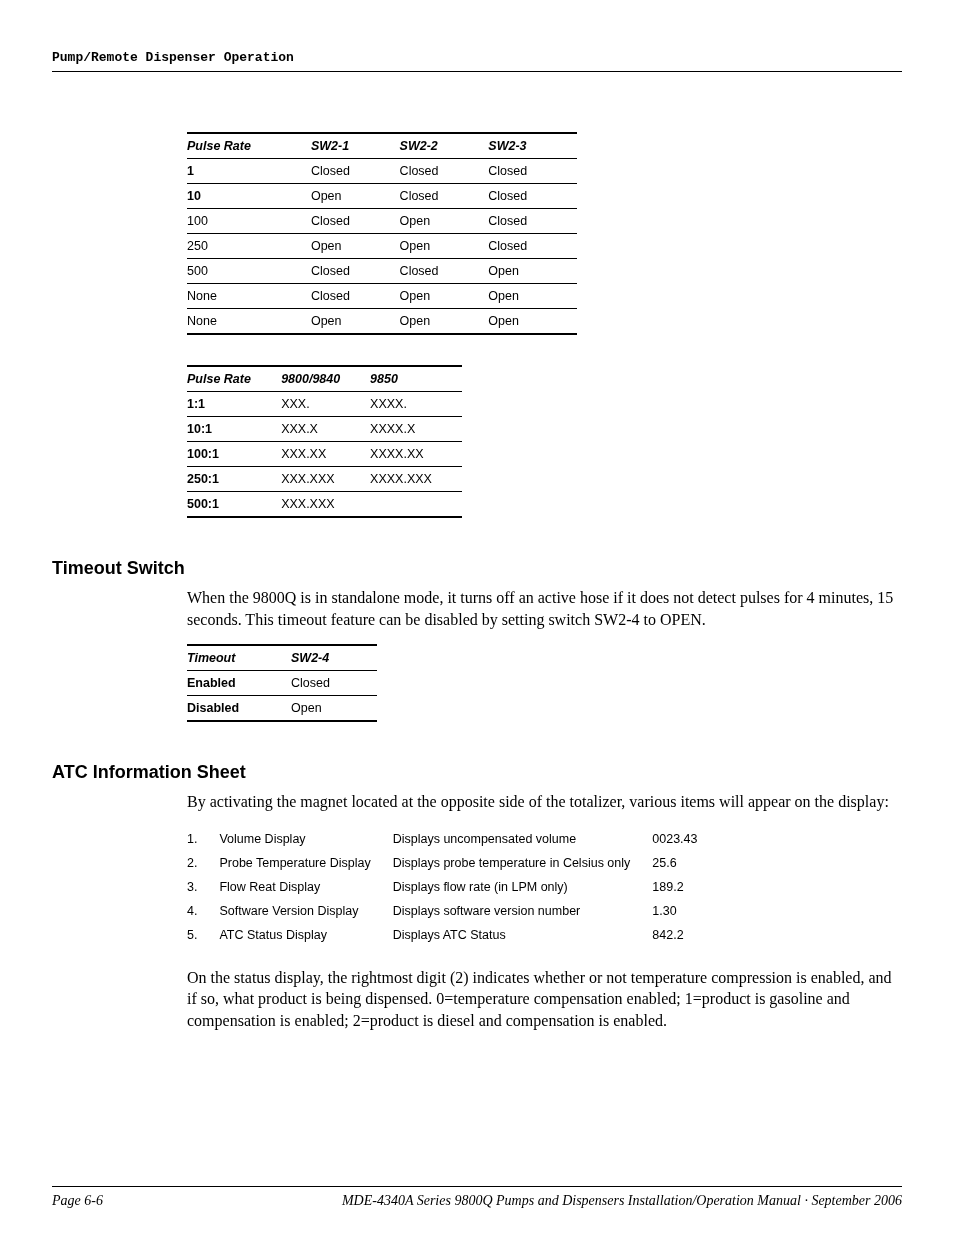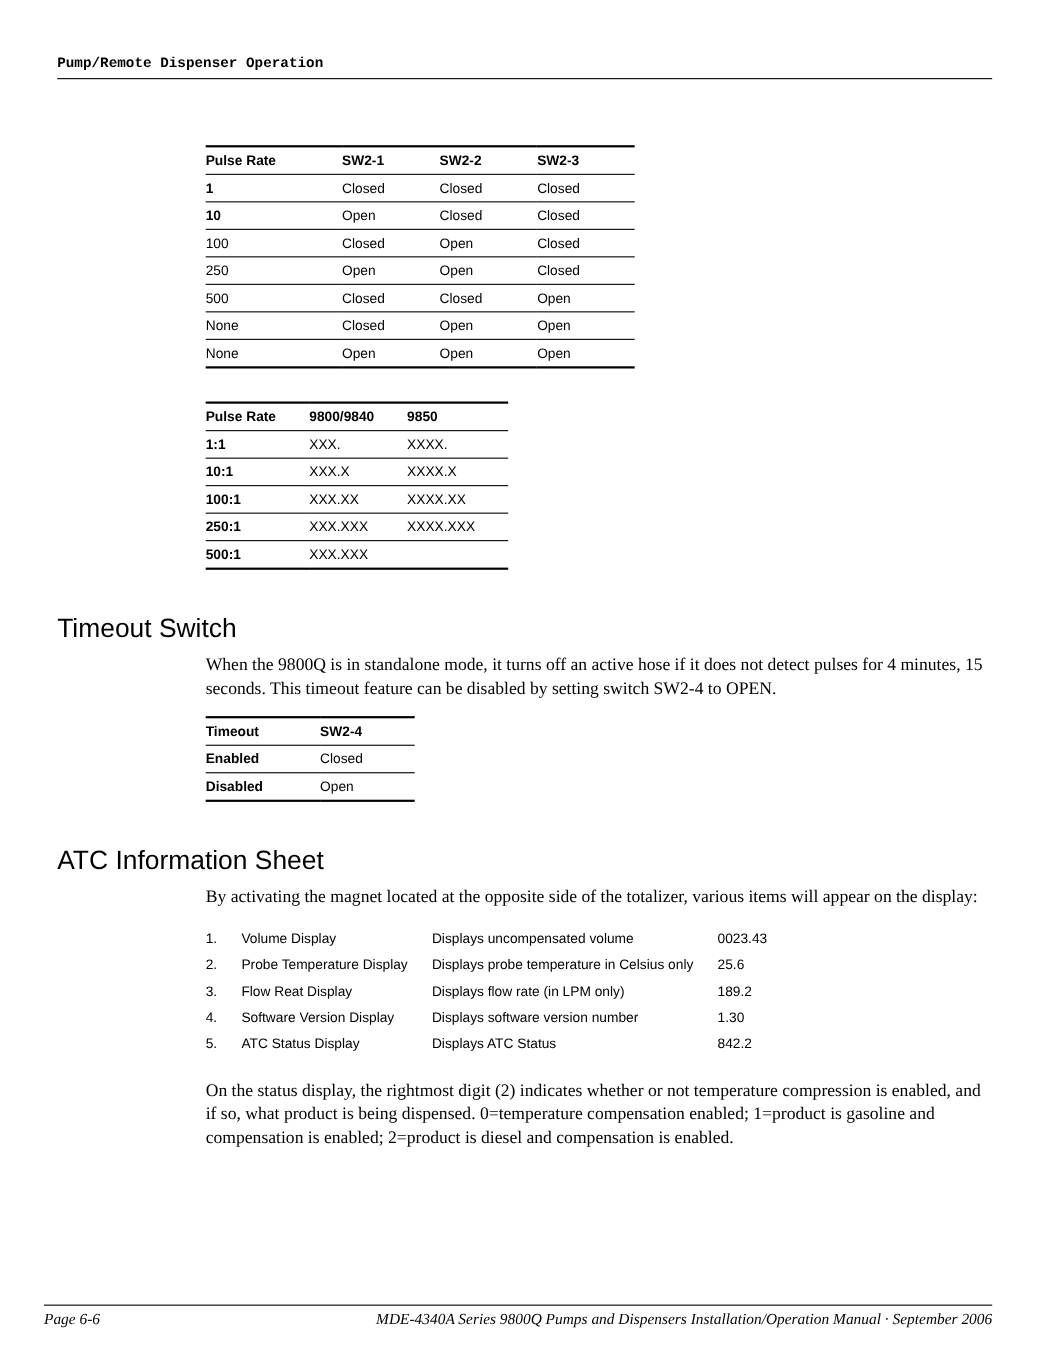--- a/index.html
+++ b/index.html
@@ -35,56 +35,57 @@
     font-size: 12.5px;
     margin-bottom: 18px;
   }
   table.data th {
     text-align: left;
     font-weight: bold;
     padding: 5px 24px 5px 0;
     border-top: 2px solid #000;
     border-bottom: 1px solid #000;
     white-space: nowrap;
+    font-style: italic;
   }
   table.data td {
     text-align: left;
     padding: 5px 24px 5px 0;
     border-bottom: 1px solid #000;
     white-space: nowrap;
   }
   table.data td.row-head { font-weight: bold; }
   table.data tr.last td { border-bottom: 2px solid #000; }
   p.body {
     font-size: 16px;
     line-height: 1.35;
     margin: 6px 0 14px 0;
   }
   h2.section {
     font-family: Arial, Helvetica, sans-serif;
-    font-weight: normal;
-    font-size: 24px;
+    font-weight: bold;
+    font-size: 18px;
     margin: 40px 0 8px 0;
   }
   table.atc {
     border-collapse: collapse;
     font-family: Arial, Helvetica, sans-serif;
     font-size: 12.5px;
     margin: 6px 0 20px 0;
   }
   table.atc td {
     padding: 5px 22px 5px 0;
     vertical-align: top;
     white-space: nowrap;
   }
   table.atc td.desc { white-space: normal; }
   .footer {
     position: absolute;
     bottom: 26px;
-    left: 40px;
+    left: 52px;
     right: 52px;
     border-top: 1px solid #000;
     padding-top: 6px;
     font-style: italic;
     font-family: "Times New Roman", Times, serif;
     font-size: 14px;
     display: flex;
     justify-content: space-between;
   }
 </style>

